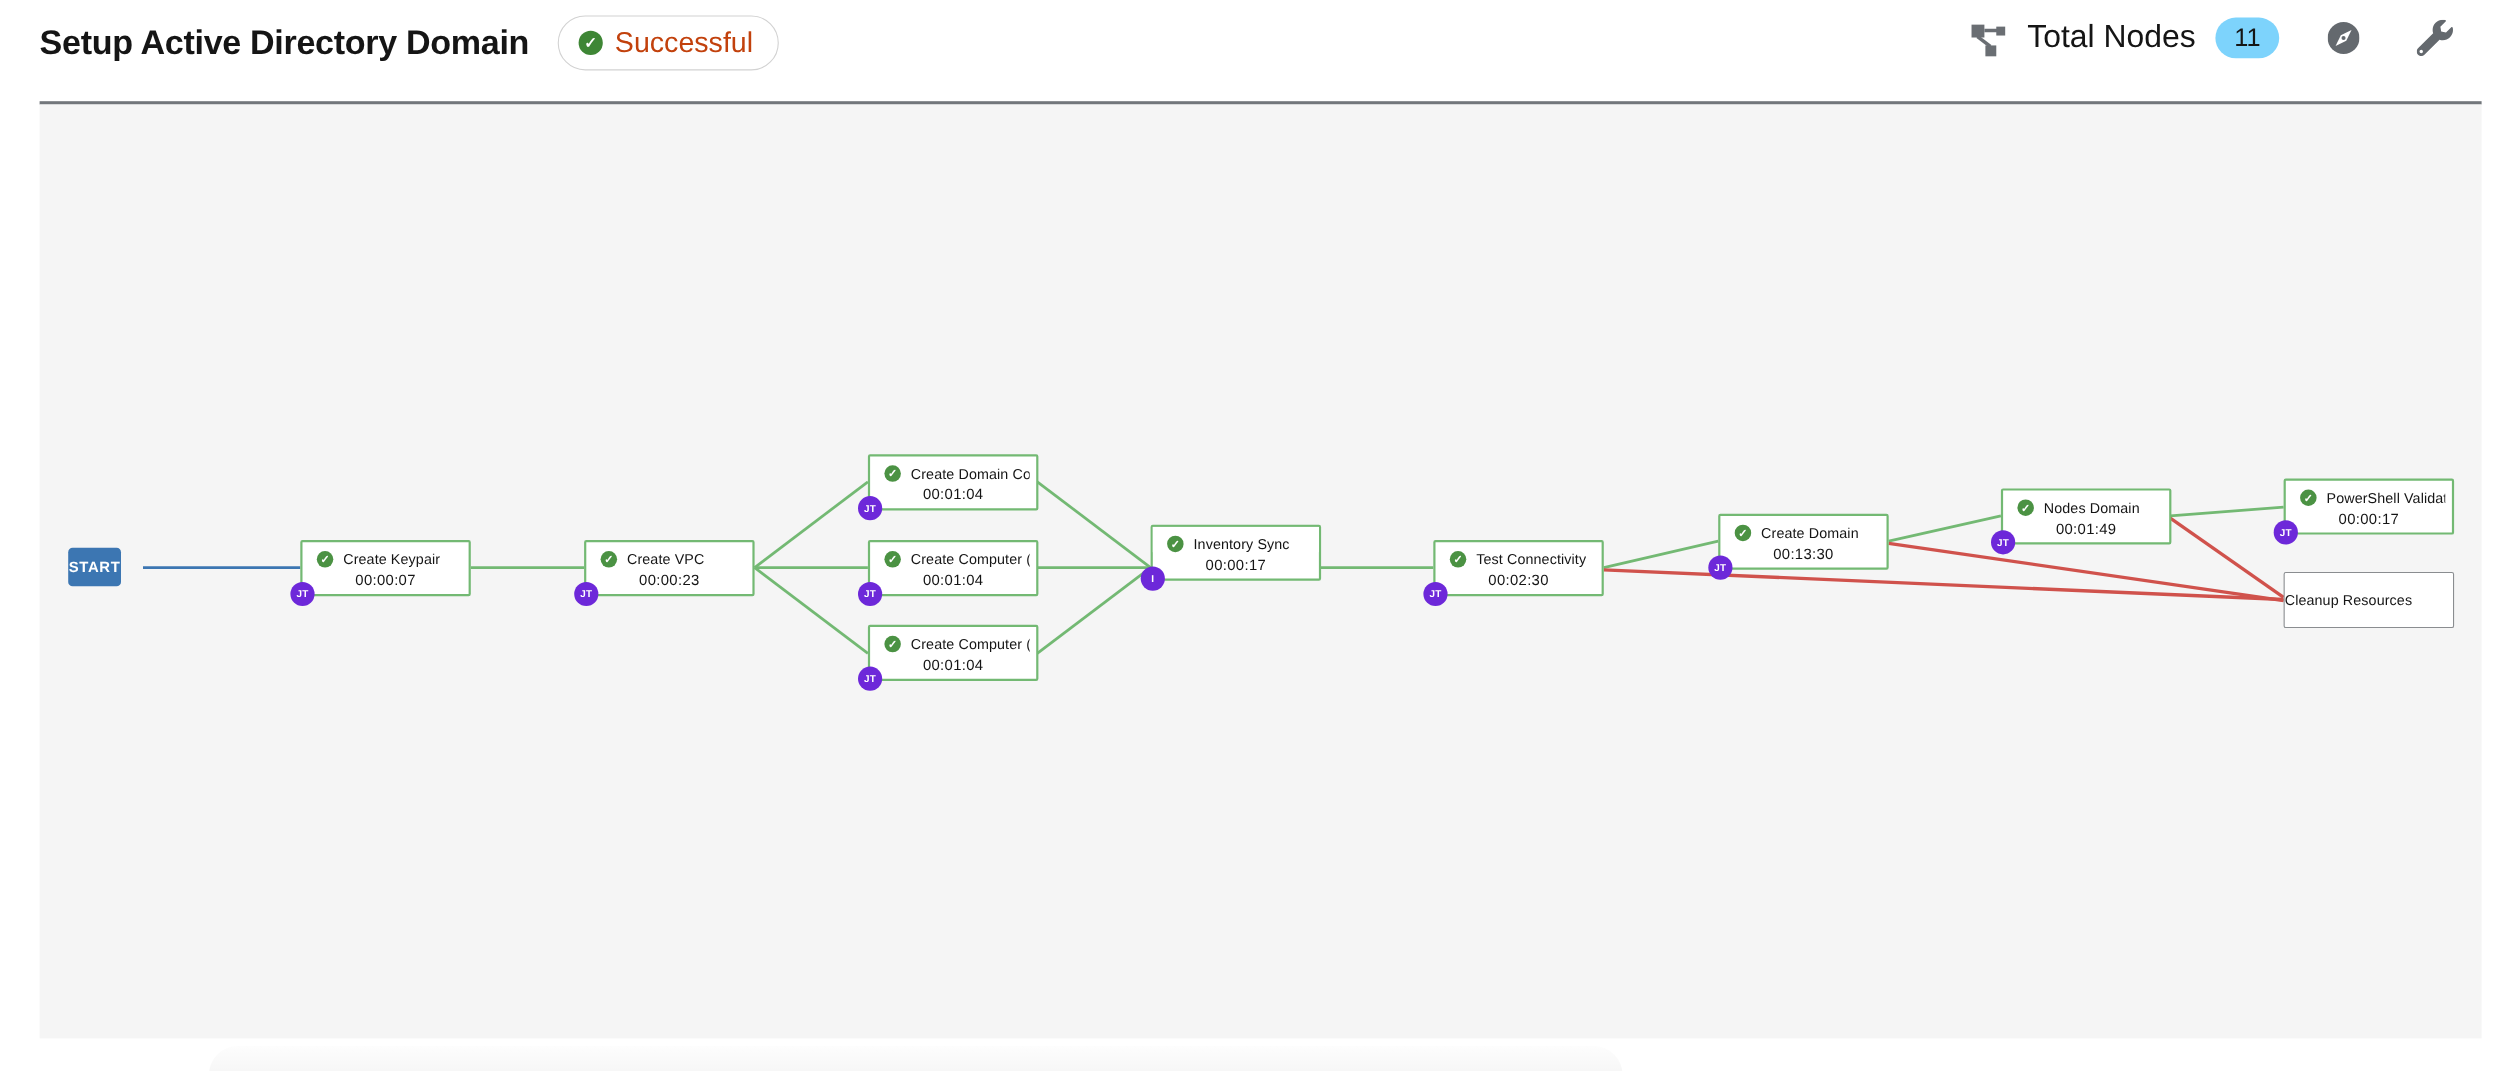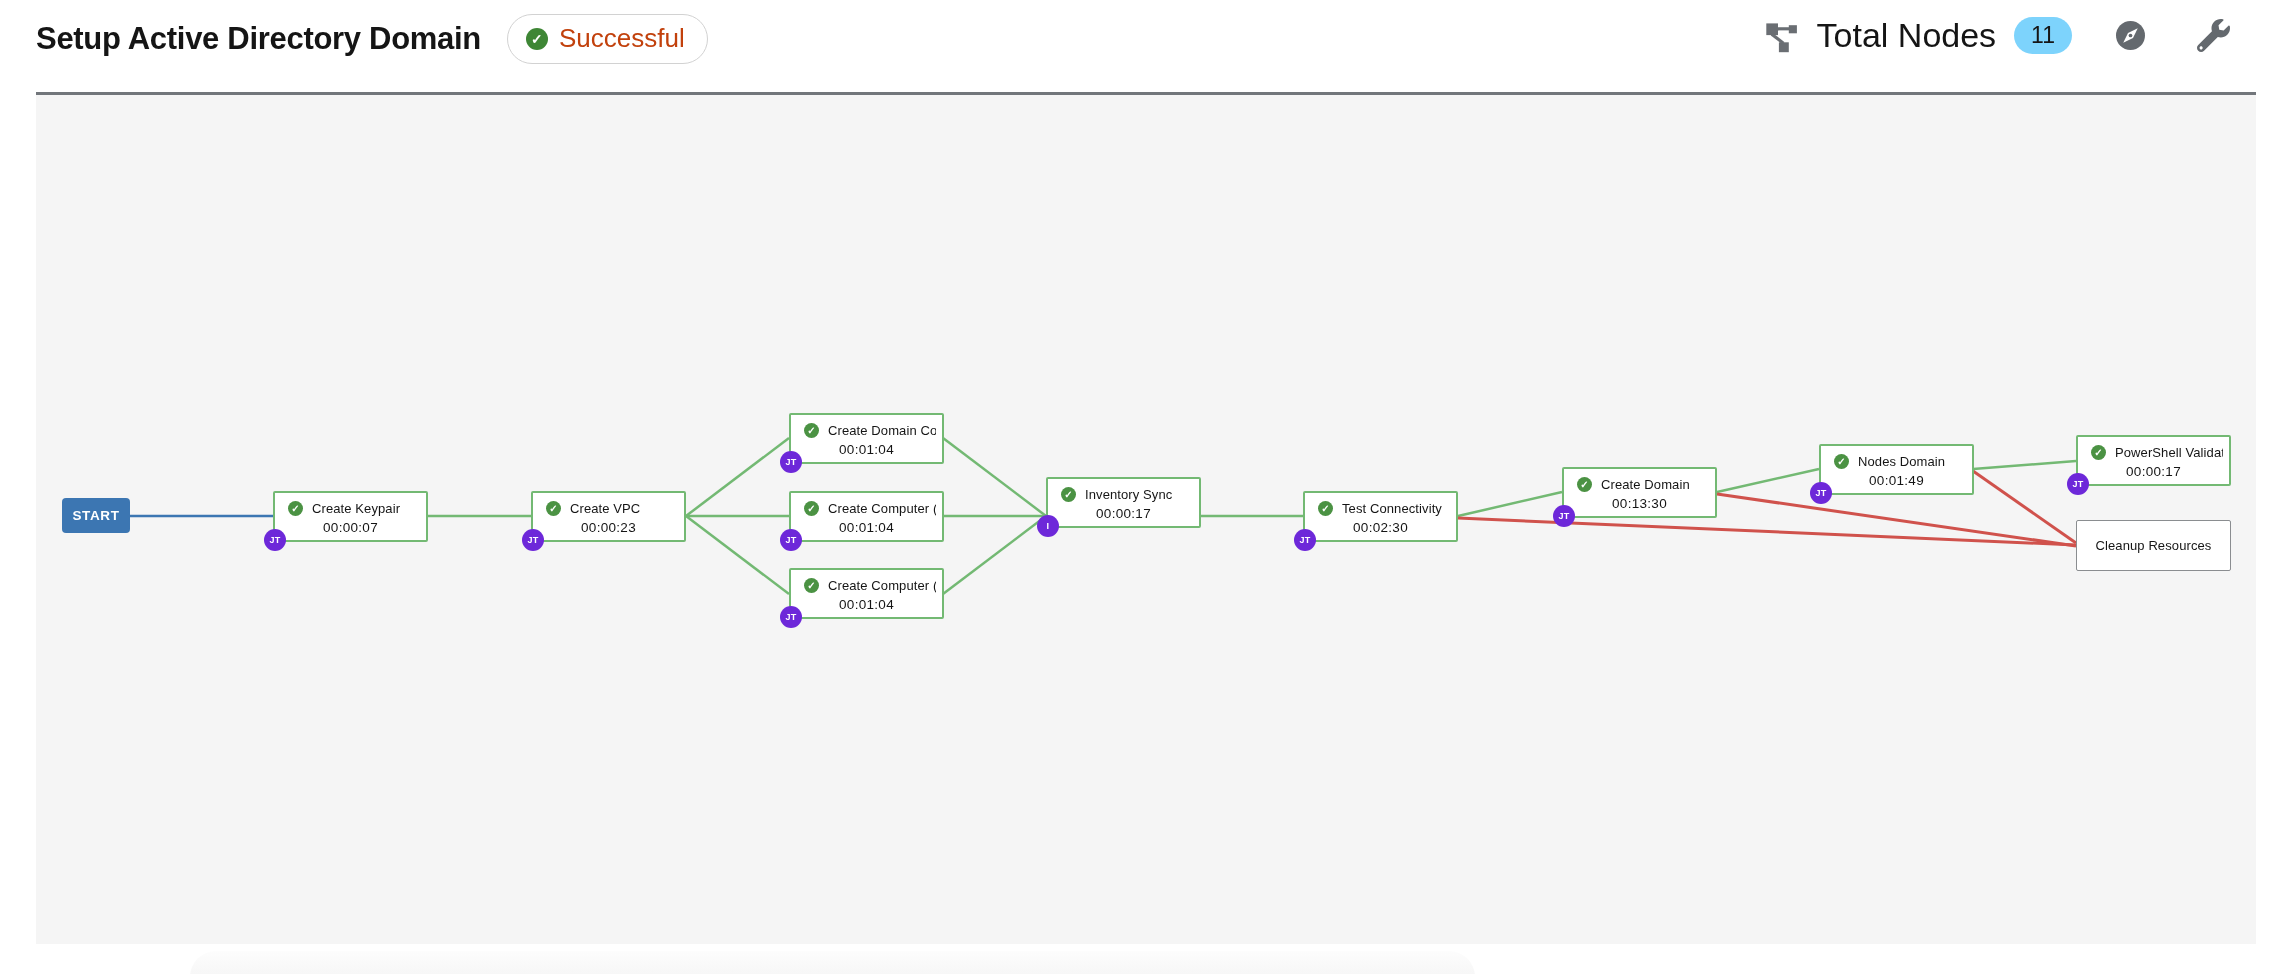--- a/index.html
+++ b/index.html
@@ -33,21 +33,21 @@
     background: #3e8635; color: #fff;
     display: inline-flex; align-items: center; justify-content: center;
     font-size: 14px; font-weight: 700;
   }
   .status-pill .pill-text { font-size: 26px; color: #c2410c; }
 
   .header-right {
     position: absolute; right: 0; top: 16px;
     display: flex; align-items: center;
   }
-  .total-nodes-label { font-size: 34px; color: #151515; margin-left: 16px; }
+  .total-nodes-label { font-size: 29px; color: #151515; margin-left: 16px; }
   .count-badge {
     margin-left: 18px;
     background: #7dd3fc; border-radius: 20px;
     padding: 5px 17px; font-size: 23px; color: #151515;
   }
   .icon-btn { background: none; border: none; cursor: pointer; display: inline-flex; align-items: center; }
   .compass-btn { margin-left: 44px; }
   .wrench-btn { margin-left: 52px; margin-right: 26px; }
 
   .divider {
@@ -57,34 +57,34 @@
 
   
   .canvas {
     position: absolute; left: 36px; top: 95px; width: 2220px; height: 849px;
     background: #f5f5f5;
   }
   .edges { position: absolute; left: 0; top: 0; }
 
   
   .start-node {
-    position: absolute; left: 26px; top: 403px; width: 68px; height: 35px;
+    position: absolute; left: 26px; top: 403px; width: 48px; height: 35px;
     background: #3c76b2; border-radius: 4px;
     display: flex; align-items: center; justify-content: center;
     color: #fff; font-size: 13.5px; font-weight: 600; letter-spacing: 0.6px;
     cursor: pointer;
   }
   .wf-node {
     position: absolute; width: 155px; height: 51px;
     background: #ffffff; border: 2px solid #73b973; border-radius: 2px;
     cursor: pointer;
   }
   .wf-node.plain {
     border: 1.5px solid #8a8d90;
-    display: flex; align-items: center; justify-content: center;
+    display: flex; align-items: center; justify-content: flex-start;
   }
   .node-row {
     display: flex; align-items: center; gap: 9px;
     padding: 8px 6px 0 13px;
   }
   .check-circle {
     flex: none;
     width: 15px; height: 15px; border-radius: 50%;
     background: #4b9243; color: #fff;
     display: inline-flex; align-items: center; justify-content: center;

